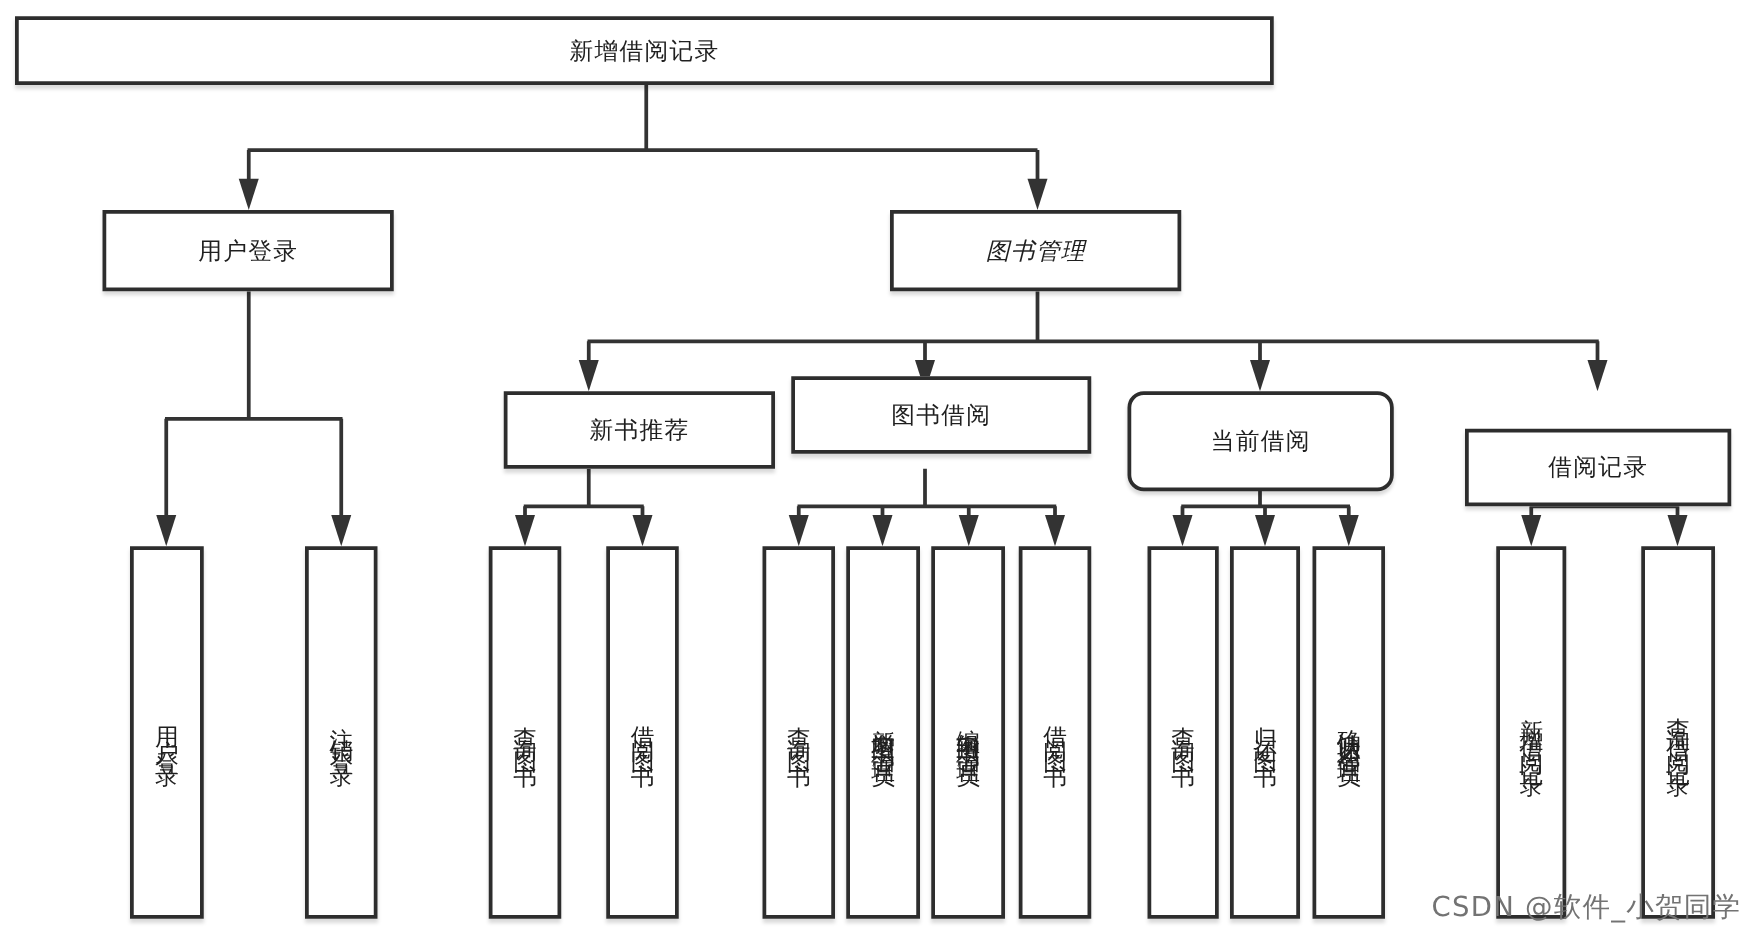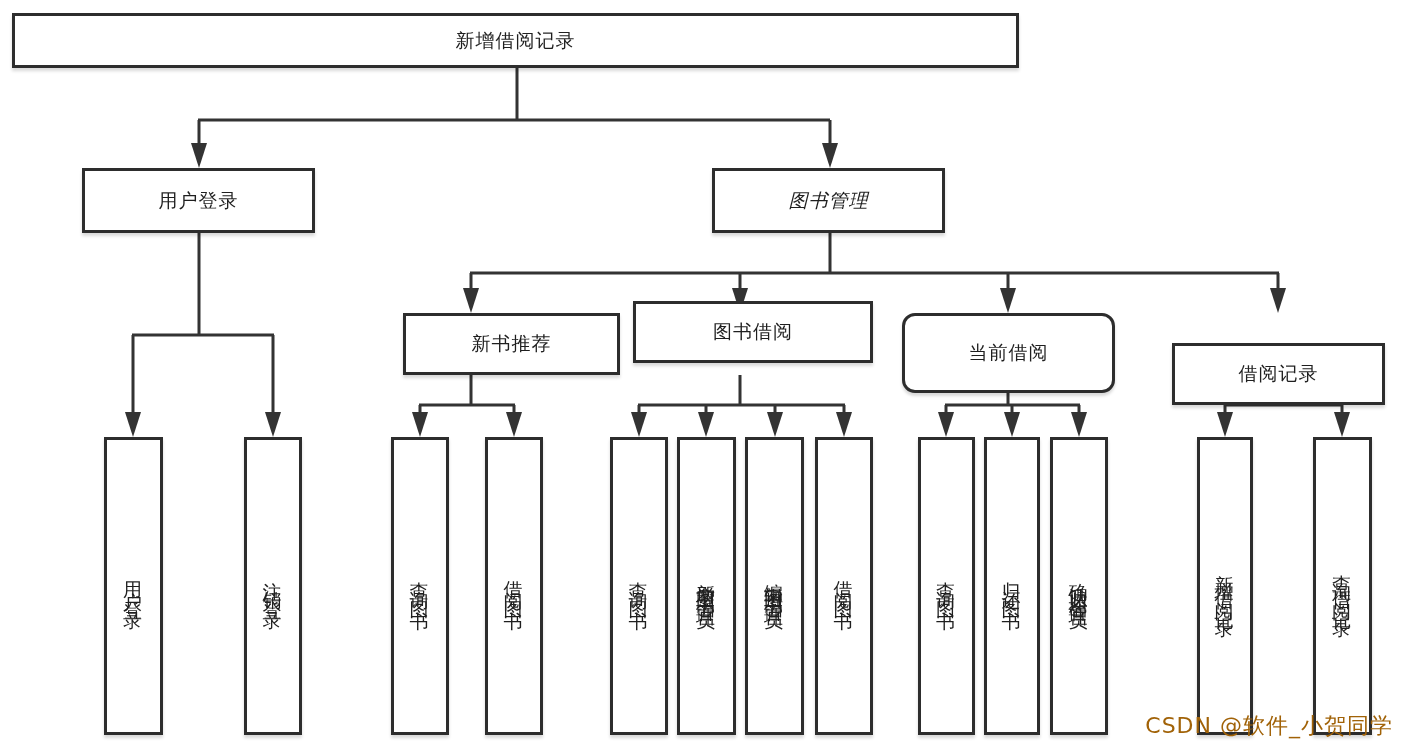--- a/index.html
+++ b/index.html
@@ -37,21 +37,21 @@
     letter-spacing: 10px;
     white-space: normal;
   }
   .vbox.xlong { letter-spacing: 4px; }
   .vbox.long  { letter-spacing: 9px; }
   #watermark {
     position: absolute;
     right: 12px;
     top: 711px;
     font-size: 22px;
-    color: #a16207;
+    color: #737373;
     letter-spacing: 1px;
   }
 </style>
 </head>
 <body>
 
 <div id="canvas">
 
   <svg id="wires" viewBox="0 0 1405 747" xmlns="http://www.w3.org/2000/svg">
     <g stroke="#333333" stroke-width="3" fill="none">

